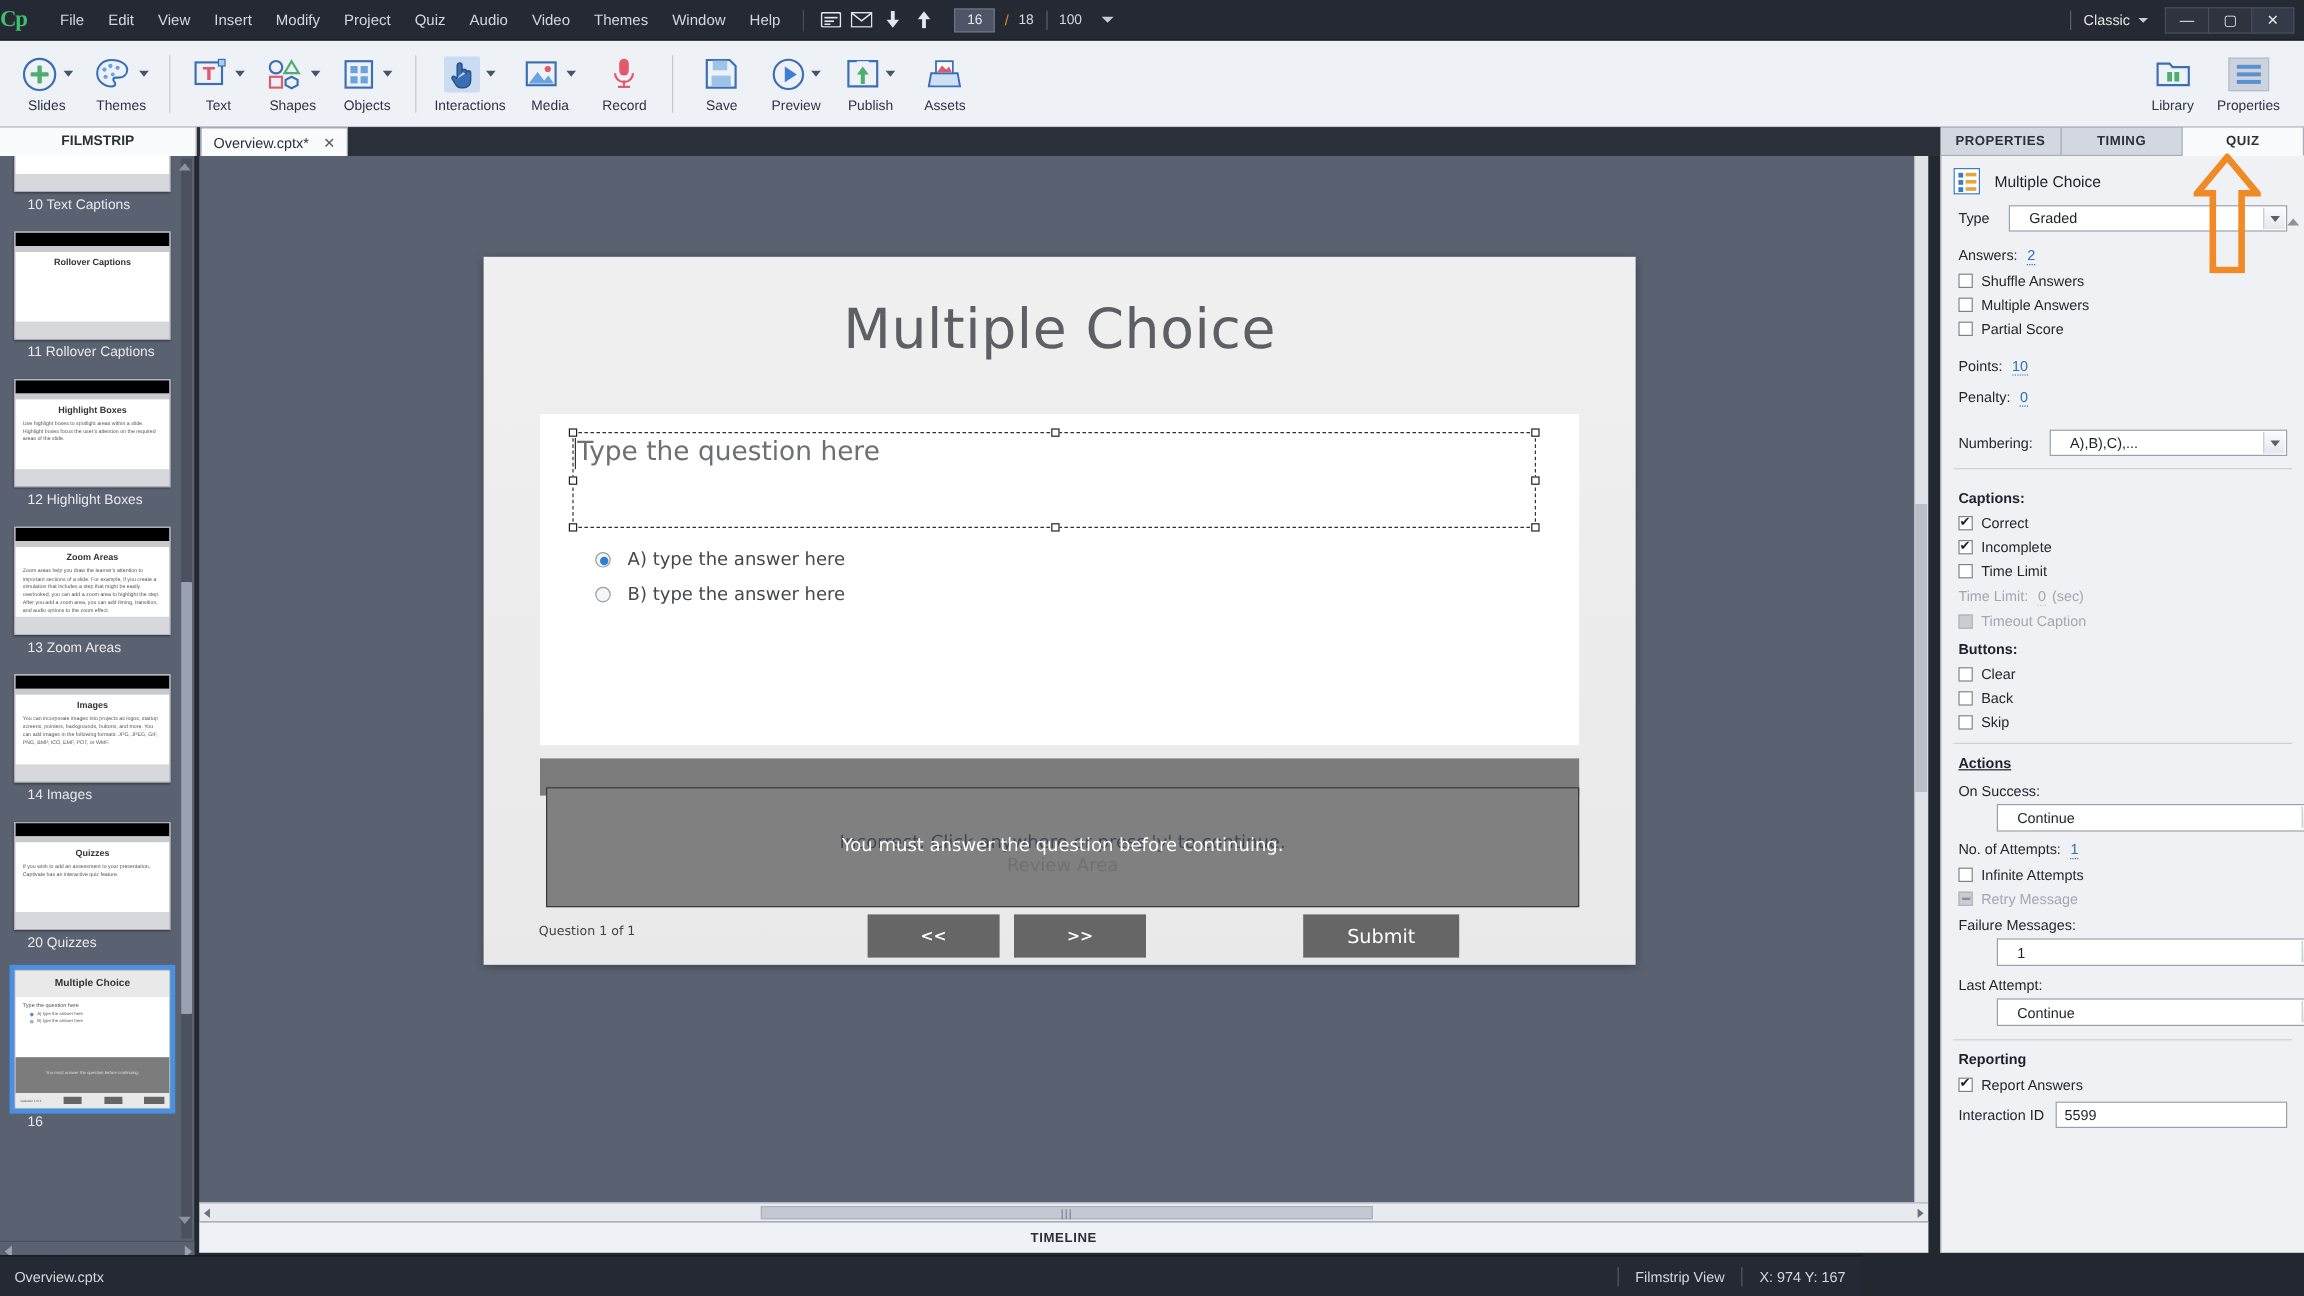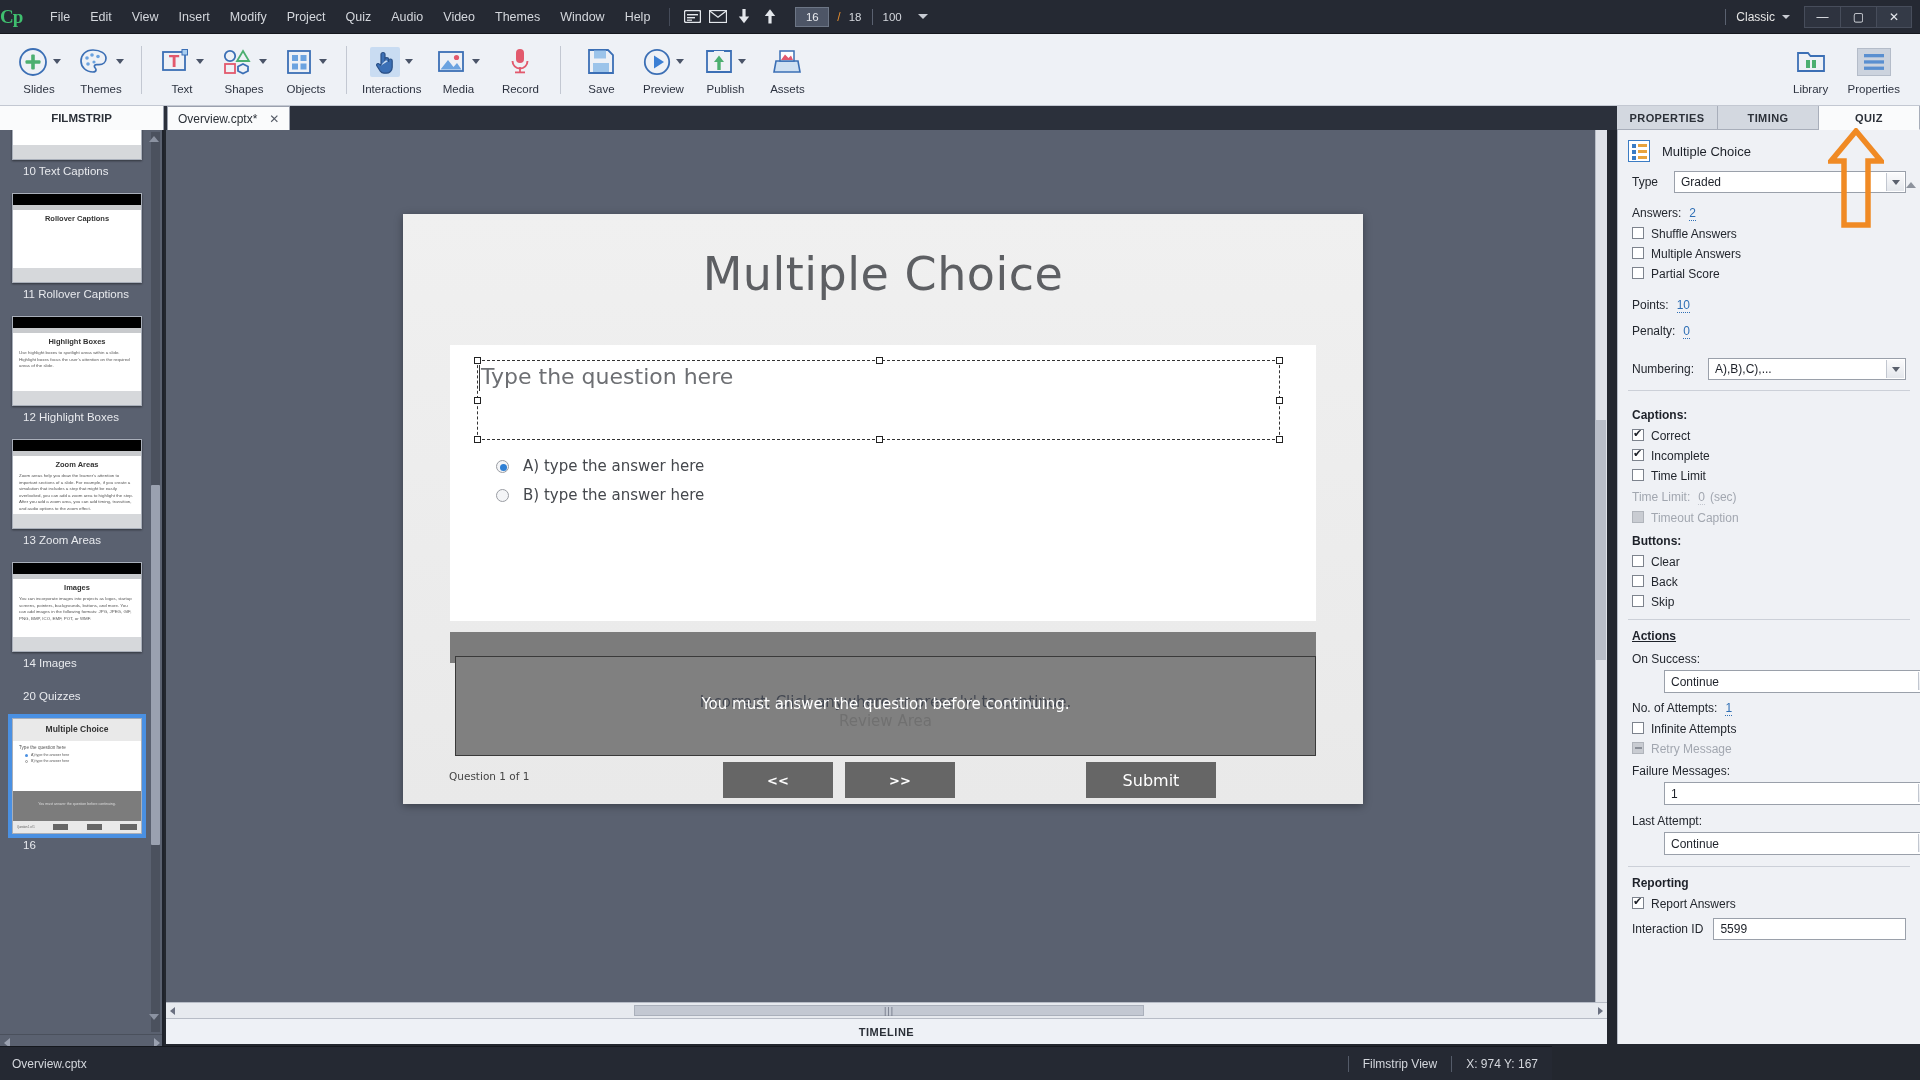--- a/index.html
+++ b/index.html
@@ -256,33 +256,33 @@
   .rp-ic i { position: absolute; background: #e8a33d; display:block; }
   .rp-ic .bb { background:#3b7cc4; }
   .rp-title { font-size: 13px; color: #1d2129; }
   .rp-row { display: flex; align-items: center; padding: 3px 14px; min-height: 22px; }
   .rp-lbl { font-size: 12px; color: #23272e; }
   .rp-lbl.dim { color: #a2a7b0; }
   .rp-link { font-size: 12px; color: #2f6fb5; border-bottom: 1px dotted #2f6fb5; margin-left: 8px; }
   .rp-link.dim { color: #a2a7b0; border-bottom-color: #c3c7cf; }
   .sel-box {
     flex: 1; height: 22px; background: #fff; border: 1px solid #9aa0aa;
-    display: flex; align-items: center; padding: 0 6px; font-size: 12px; color: #1d2129;
+    display: flex; align-items: center; padding: 0 16px; font-size: 12px; color: #1d2129;
     position: relative;
   }
   .sel-box .dd {
     position: absolute; right: 1px; top: 1px; width: 18px; height: 18px;
     display: flex; align-items: center; justify-content: center;
     background: linear-gradient(180deg,#fbfbfc,#e4e7ec); border-left: 1px solid #c2c7d0;
   }
   .sel-box .dd::after {
     content:''; width:0;height:0;border-left:4px solid transparent;border-right:4px solid transparent;
     border-top:5px solid #5a606c;
   }
-  .cb-row { display: flex; padding: 3px 14px; }
+  .cb-row { display: flex; align-items: center; padding: 3px 14px; }
   .cb {
     width: 12px; height: 12px; border: 1px solid #7d838d; background: #fff;
     margin-right: 7px; position: relative; flex: none;
   }
   .cb.checked::after {
     content: '✔'; position: absolute; left: 0px; top: -3px; font-size: 11px; color: #1d2129;
   }
   .cb.dis { background: #c9ccd2; border-color: #b0b4bb; }
   .cb-lbl { font-size: 12px; color: #23272e; }
   .cb-lbl.dim { color: #a2a7b0; }
@@ -663,20 +663,29 @@
           <div class="fs-body" style="height:58px;">
             <div class="fs-title">Images</div>
             <div class="fs-text">You can incorporate images into projects as logos, startup screens, pointers, backgrounds, buttons, and more. You can add images in the following formats: JPG, JPEG, GIF, PNG, BMP, ICO, EMF, POT, or WMF.</div>
           </div>
           <div class="fs-footer"></div>
         </div>
         <div class="fs-caption">14 Images</div>
       </div>
 
       <div class="fs-slide">
+        <div class="fs-thumb">
+          <div class="fs-topbar"></div>
+          <div class="fs-graybar"></div>
+          <div class="fs-body" style="height:58px;">
+            <div class="fs-title">Quizzes</div>
+            <div class="fs-text">If you wish to add an assessment to your presentation, Captivate has an interactive quiz feature.</div>
+          </div>
+          <div class="fs-footer"></div>
+        </div>
         <div class="fs-caption">20 Quizzes</div>
       </div>
 
       <div class="fs-slide">
         <div class="fs-thumb sel">
           <div style="background:#e9e9e9;padding:5px 0 3px 0;">
             <div class="fs-title" style="font-size:8.5px;">Multiple Choice</div>
           </div>
           <div style="background:#fff;padding:4px 6px;height:50px;">
             <div class="fs-text" style="font-size:4.6px;">Type the question here</div>

